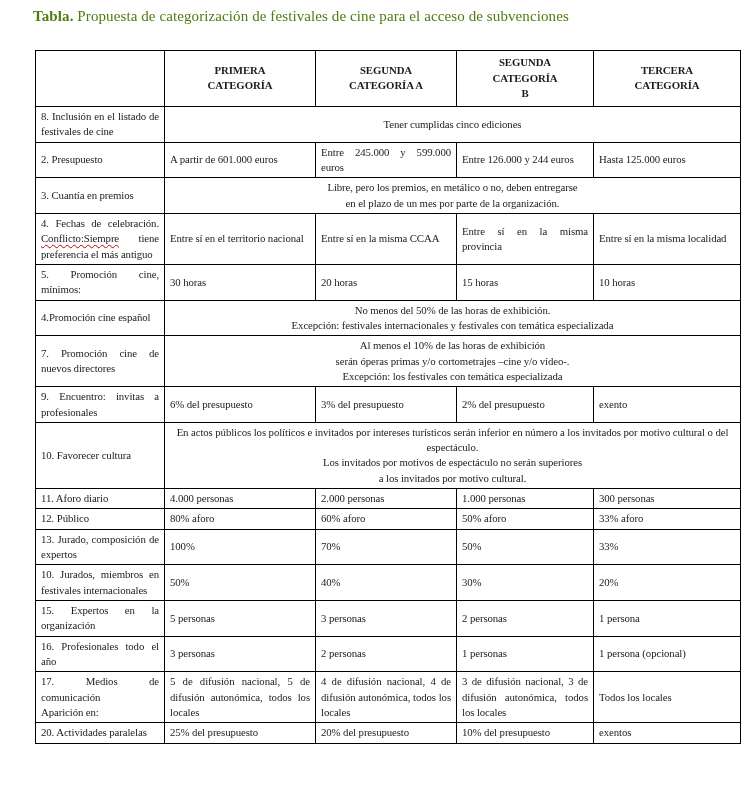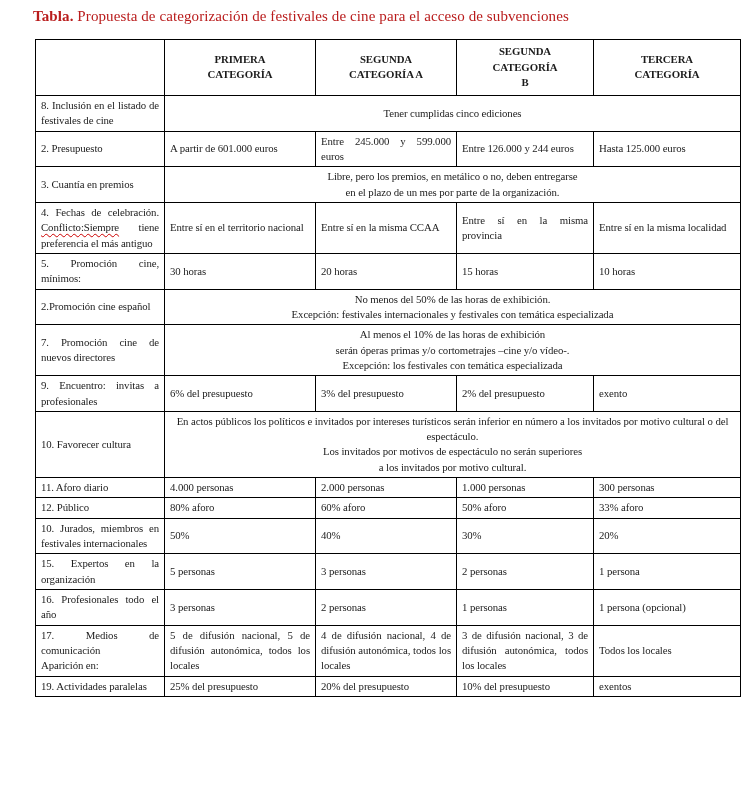--- a/index.html
+++ b/index.html
@@ -15,28 +15,28 @@
     overflow: hidden;
     font-family: "Liberation Serif", serif;
     color: #1c1c1c;
   }
   .doc-title {
     position: absolute;
     left: 33px;
     top: 8px;
     font-size: 15px;
     letter-spacing: 0.1px;
-    color: #b91c1c;
+    color: #4d7c0f;
   }
   .bold { font-weight: bold; }
 
   table.cat-table {
     position: absolute;
     left: 35px;
-    top: 39px;
+    top: 50px;
     width: 705px;
     border-collapse: collapse;
     table-layout: fixed;
     border-radius: 19px;
   }
   .cat-table th, .cat-table td {
     border: 1px solid #000000;
     padding: 2px 5px;
     font-size: 10.8px;
     line-height: 1.42;
@@ -123,21 +123,21 @@
           <td class="cell">Entre sí en la misma localidad</td>
         </tr>
         <tr>
           <td class="rowlabel">5. Promoción cine, mínimos:</td>
           <td class="cell">30 horas</td>
           <td class="cell">20 horas</td>
           <td class="cell">15 horas</td>
           <td class="cell">10 horas</td>
         </tr>
         <tr>
-          <td class="rowlabel">2.Promoción cine español</td>
+          <td class="rowlabel">4.Promoción cine español</td>
           <td colspan="4" class="span-cell">No menos del 50% de las horas de exhibición.
 Excepción: festivales internacionales y festivales con temática especializada</td>
         </tr>
         <tr>
           <td class="rowlabel">7. Promoción cine de nuevos directores</td>
           <td colspan="4" class="span-cell">Al menos el 10% de las horas de exhibición
 serán óperas primas y/o cortometrajes –cine y/o vídeo-.
 Excepción: los festivales con temática especializada</td>
         </tr>
         <tr>
@@ -159,20 +159,27 @@
           <td class="cell">2.000 personas</td>
           <td class="cell">1.000 personas</td>
           <td class="cell">300 personas</td>
         </tr>
         <tr>
           <td class="rowlabel">12. Público</td>
           <td class="cell">80% aforo</td>
           <td class="cell">60% aforo</td>
           <td class="cell">50% aforo</td>
           <td class="cell">33% aforo</td>
+        </tr>
+        <tr>
+          <td class="rowlabel">13. Jurado, composición de expertos</td>
+          <td class="cell">100%</td>
+          <td class="cell">70%</td>
+          <td class="cell">50%</td>
+          <td class="cell">33%</td>
         </tr>
         <tr>
           <td class="rowlabel">10. Jurados, miembros en festivales internacionales</td>
           <td class="cell">50%</td>
           <td class="cell">40%</td>
           <td class="cell">30%</td>
           <td class="cell">20%</td>
         </tr>
         <tr>
           <td class="rowlabel">15. Expertos en la organización</td>
@@ -193,21 +200,21 @@
 Aparición en:</td>
           <td class="cell">5 de difusión nacional,
 5 de difusión autonómica, todos los locales</td>
           <td class="cell">4 de difusión nacional,
 4 de difusión autonómica, todos los locales</td>
           <td class="cell">3 de difusión nacional,
 3 de difusión autonómica, todos los locales</td>
           <td class="cell">Todos los locales</td>
         </tr>
         <tr>
-          <td class="rowlabel">19. Actividades paralelas</td>
+          <td class="rowlabel">20. Actividades paralelas</td>
           <td class="cell">25% del presupuesto</td>
           <td class="cell">20% del presupuesto</td>
           <td class="cell">10% del presupuesto</td>
           <td class="cell">exentos</td>
         </tr>
       </tbody>
   </table>
 
 </div>
 

